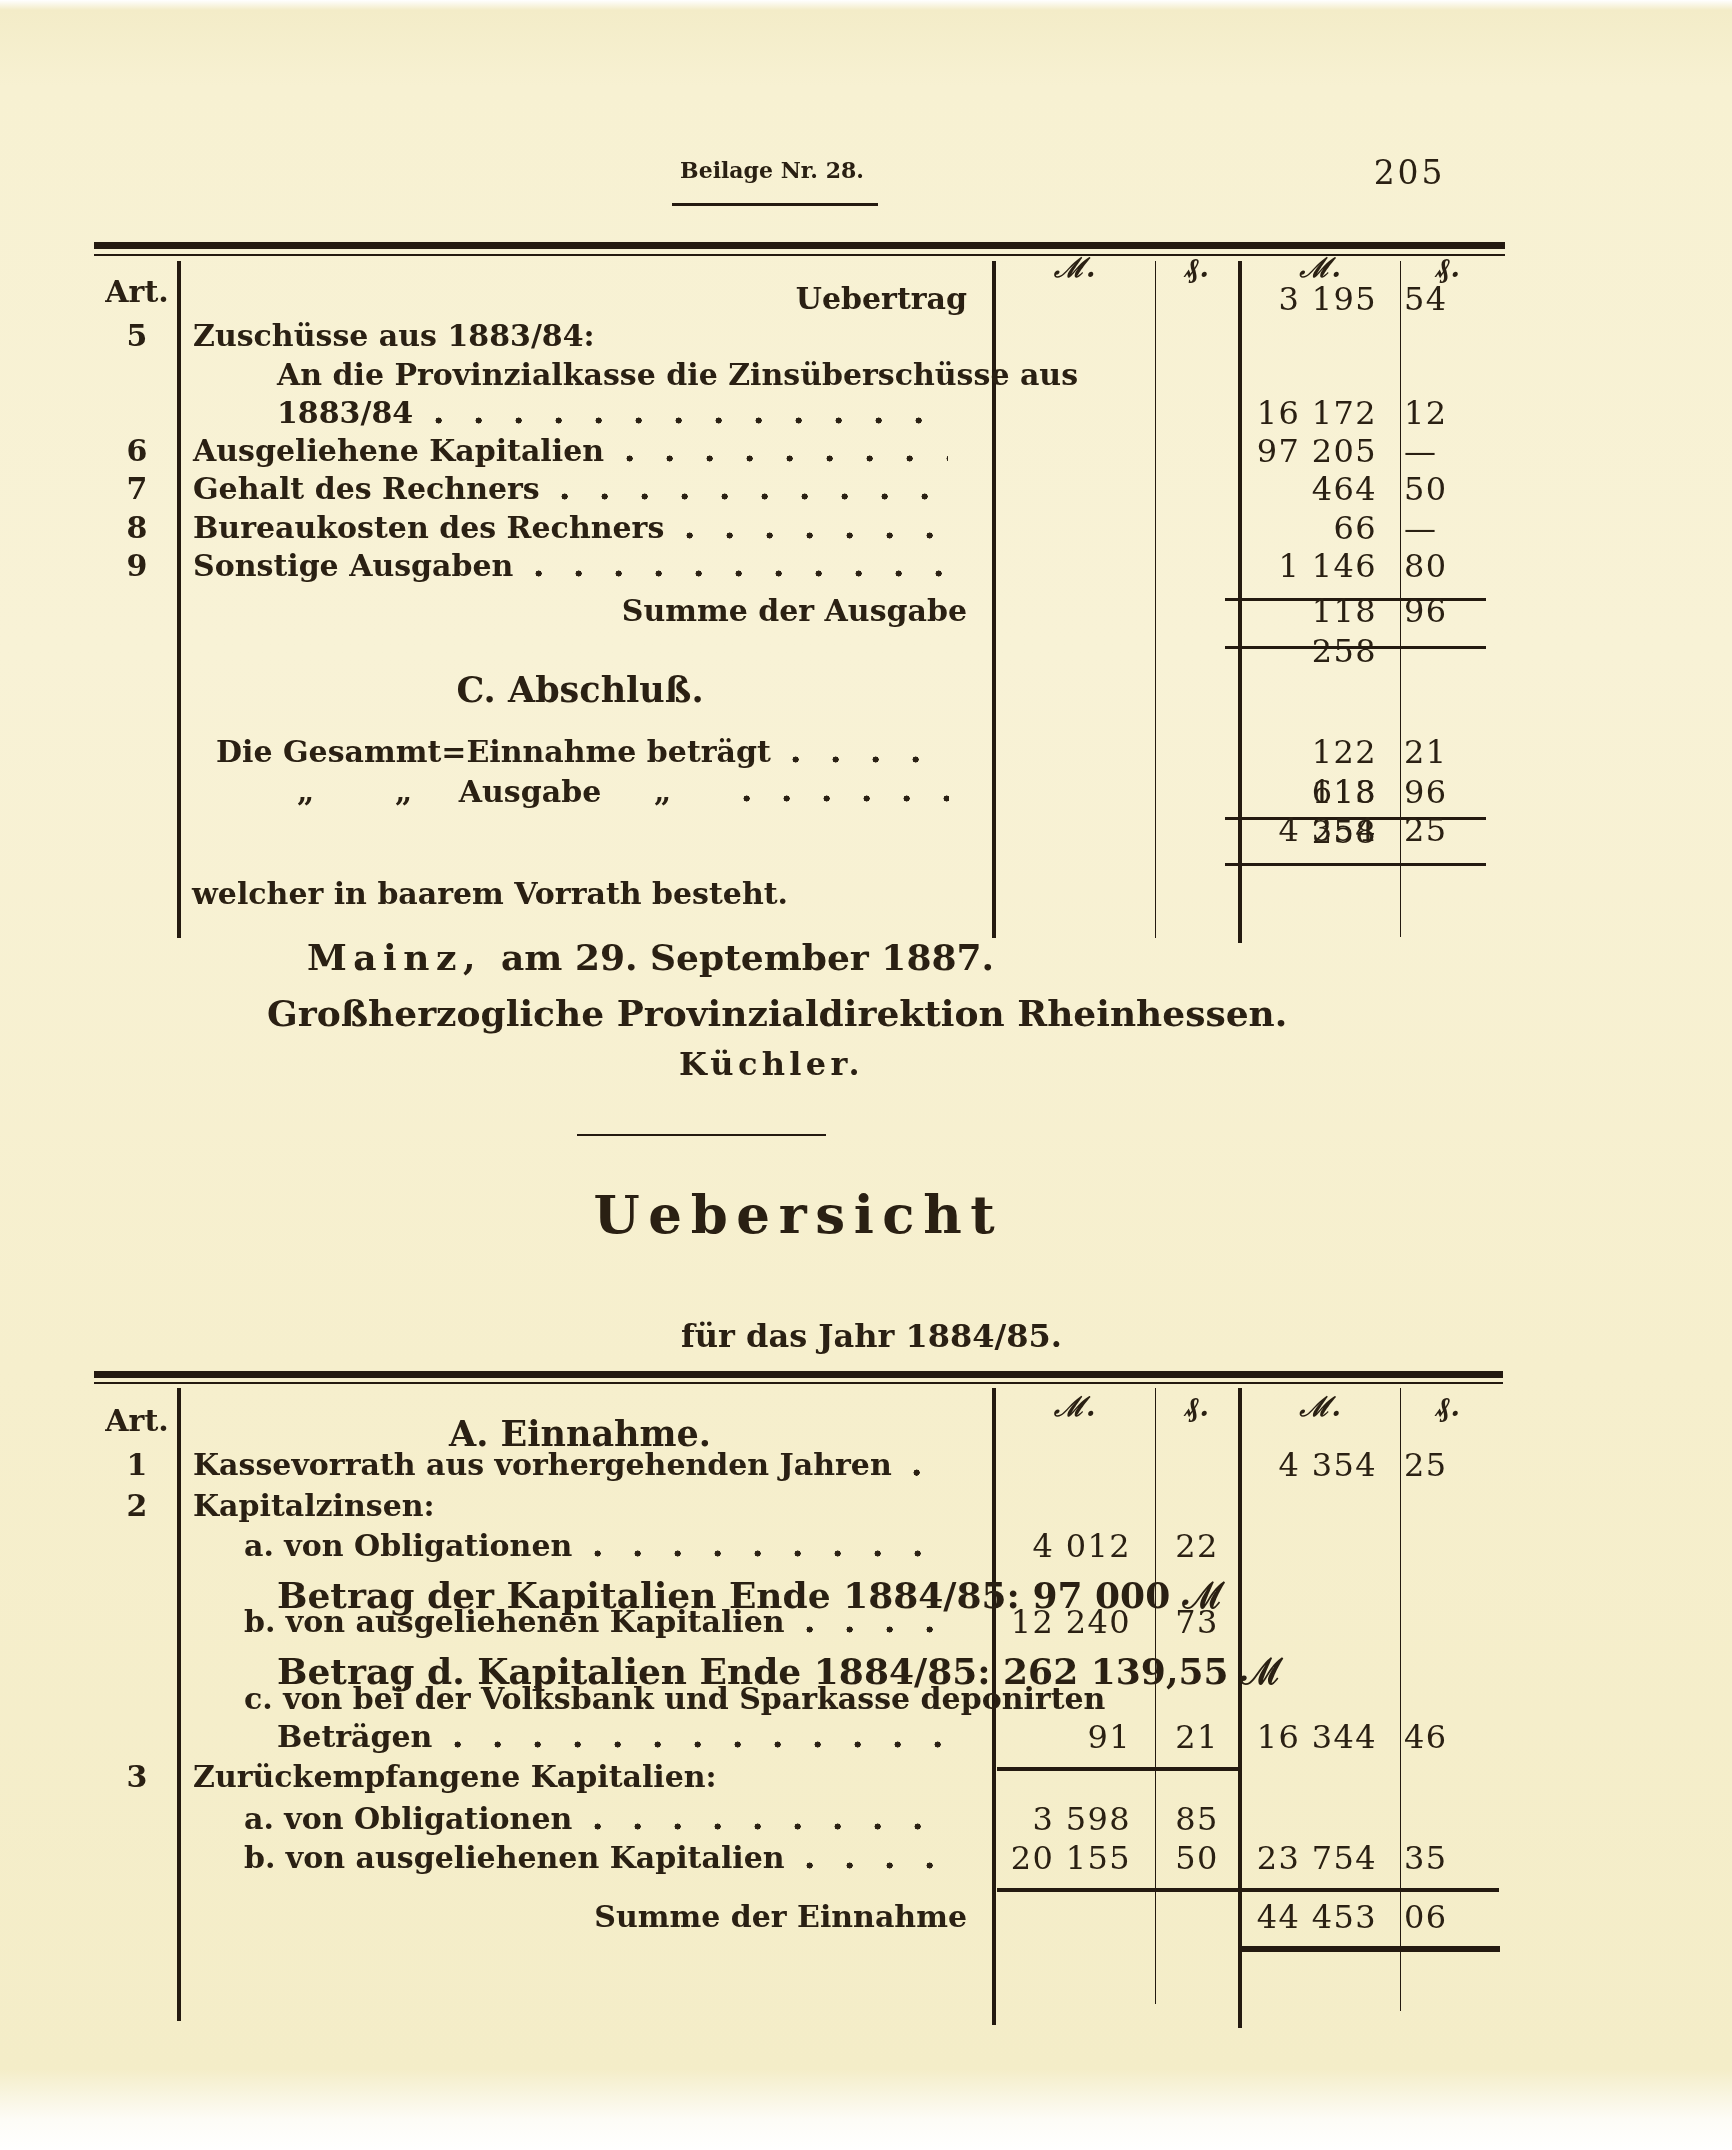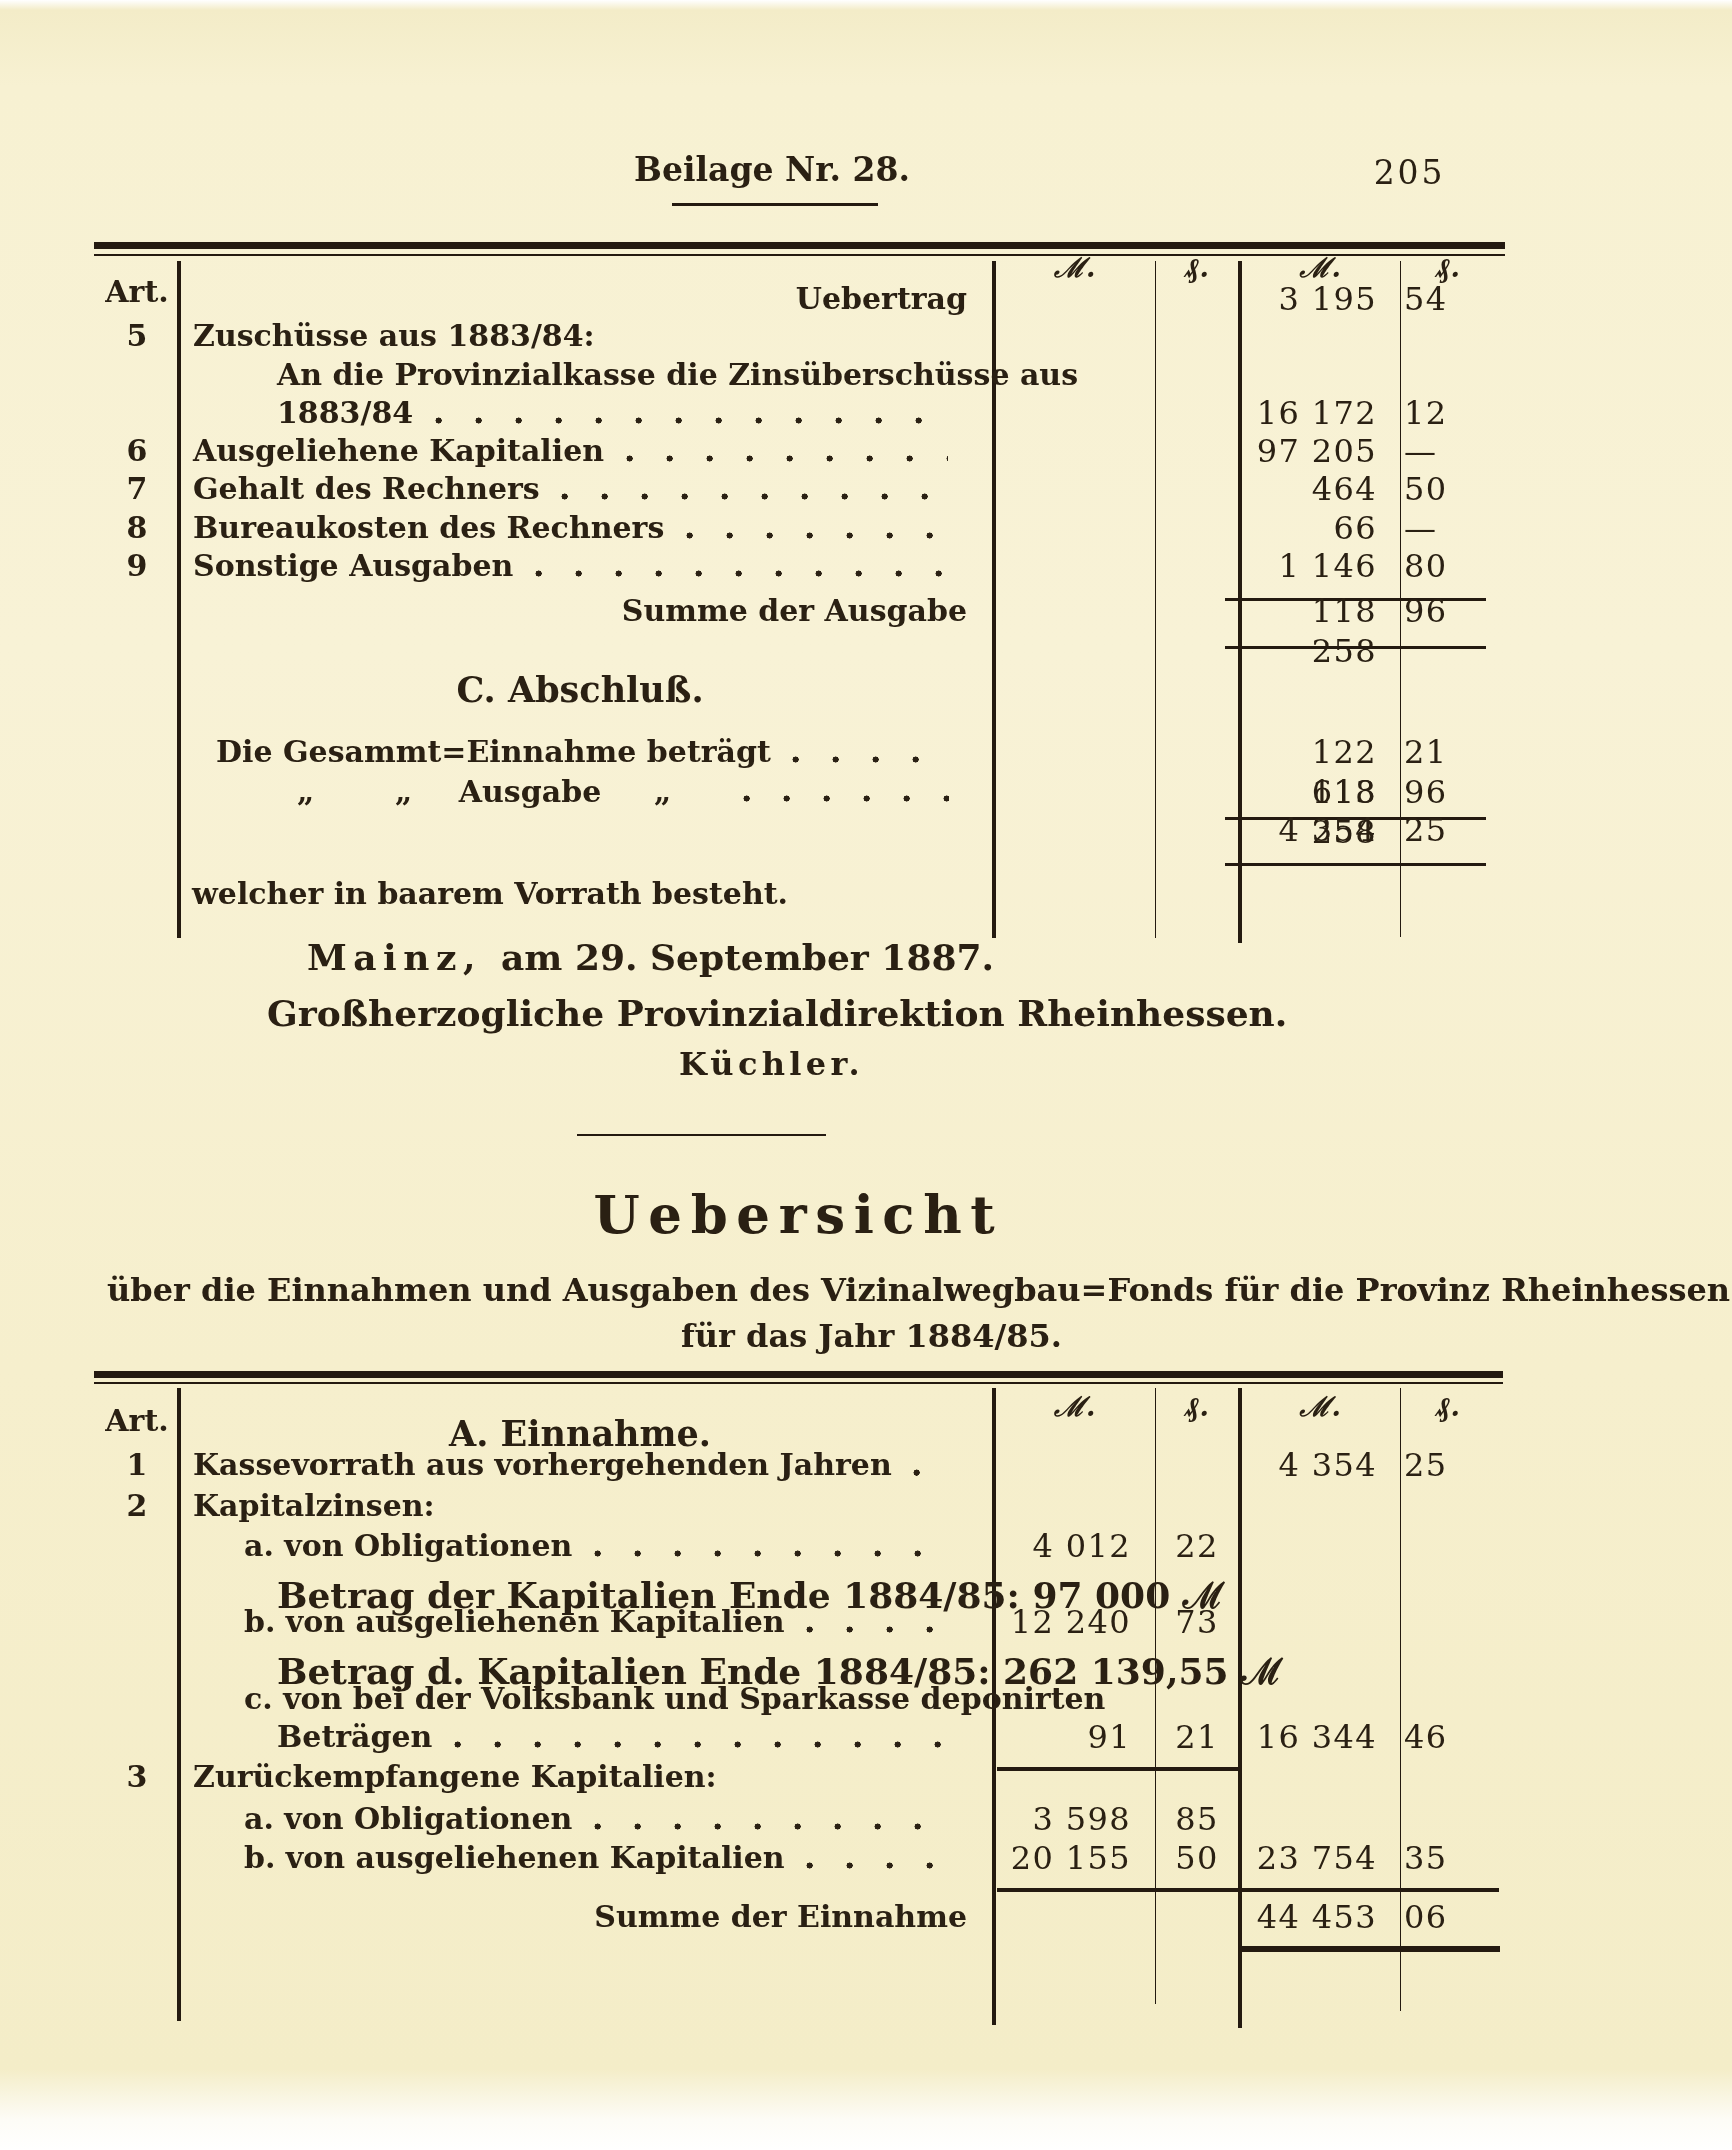--- a/index.html
+++ b/index.html
@@ -45,21 +45,21 @@
   .vrule{position:absolute;background:var(--rule);}
   .hrule{position:absolute;background:var(--rule);}
   .just{display:block;text-align:justify;text-align-last:justify;}
   .note{font-weight:700;font-size:36px;margin-top:10px;}
 </style>
 </head>
 <body>
 
 <div class="page">
 
-  <div class="line abs" style="top:150px;left:628px;width:288px;font-size:33px;justify-content:center;">
+  <div class="line abs" style="top:150px;left:628px;width:288px;font-size:22px;justify-content:center;">
     <span>Beilage Nr. 28.</span>
   </div>
   <div class="hrule" style="top:203px;left:672px;width:206px;height:2.9px;"></div>
   <div class="line abs" style="top:153px;left:1359px;width:101px;font-size:33px;font-weight:400;justify-content:center;letter-spacing:2.9px;">
     <span>205</span>
   </div>
 
   <div class="hrule" style="top:242px;left:94px;width:1411px;height:6.5px;"></div>
   <div class="hrule" style="top:254px;left:94px;width:1411px;height:2.2px;"></div>
   <div class="vrule" style="top:261px;left:177px;width:3.6px;height:677px;"></div>
@@ -174,23 +174,20 @@
   </div>
   <div class="line center" style="top:1044px;left:267px;width:1009px;font-size:32px;letter-spacing:4.3px;">
     <span>Küchler.</span>
   </div>
 
   <div class="hrule" style="top:1134px;left:577px;width:249px;height:2.2px;"></div>
 
   <div class="line center" style="top:1182px;left:366px;width:865px;font-size:53px;letter-spacing:8.6px;height:65px;line-height:65px;">
     <span>Uebersicht</span>
   </div>
-  <div class="line" style="top:1270px;left:107px;width:1529px;font-size:32px;">
-    <span class="just" style="width:100%;">über die Einnahmen und Ausgaben des Vizinalwegbau=Fonds für die Provinz Rheinhessen</span>
-  </div>
   <div class="line center" style="top:1316px;left:107px;width:1529px;font-size:32px;">
     <span>für das Jahr 1884/85.</span>
   </div>
 
   <div class="hrule" style="top:1371px;left:94px;width:1409px;height:6.5px;"></div>
   <div class="hrule" style="top:1382px;left:94px;width:1409px;height:2.2px;"></div>
   <div class="vrule" style="top:1388px;left:177px;width:3.6px;height:633px;"></div>
   <div class="vrule" style="top:1388px;left:992px;width:4.3px;height:637px;"></div>
   <div class="vrule" style="top:1388px;left:1155px;width:1.4px;height:616px;"></div>
   <div class="vrule" style="top:1388px;left:1238px;width:4.3px;height:640px;"></div>

